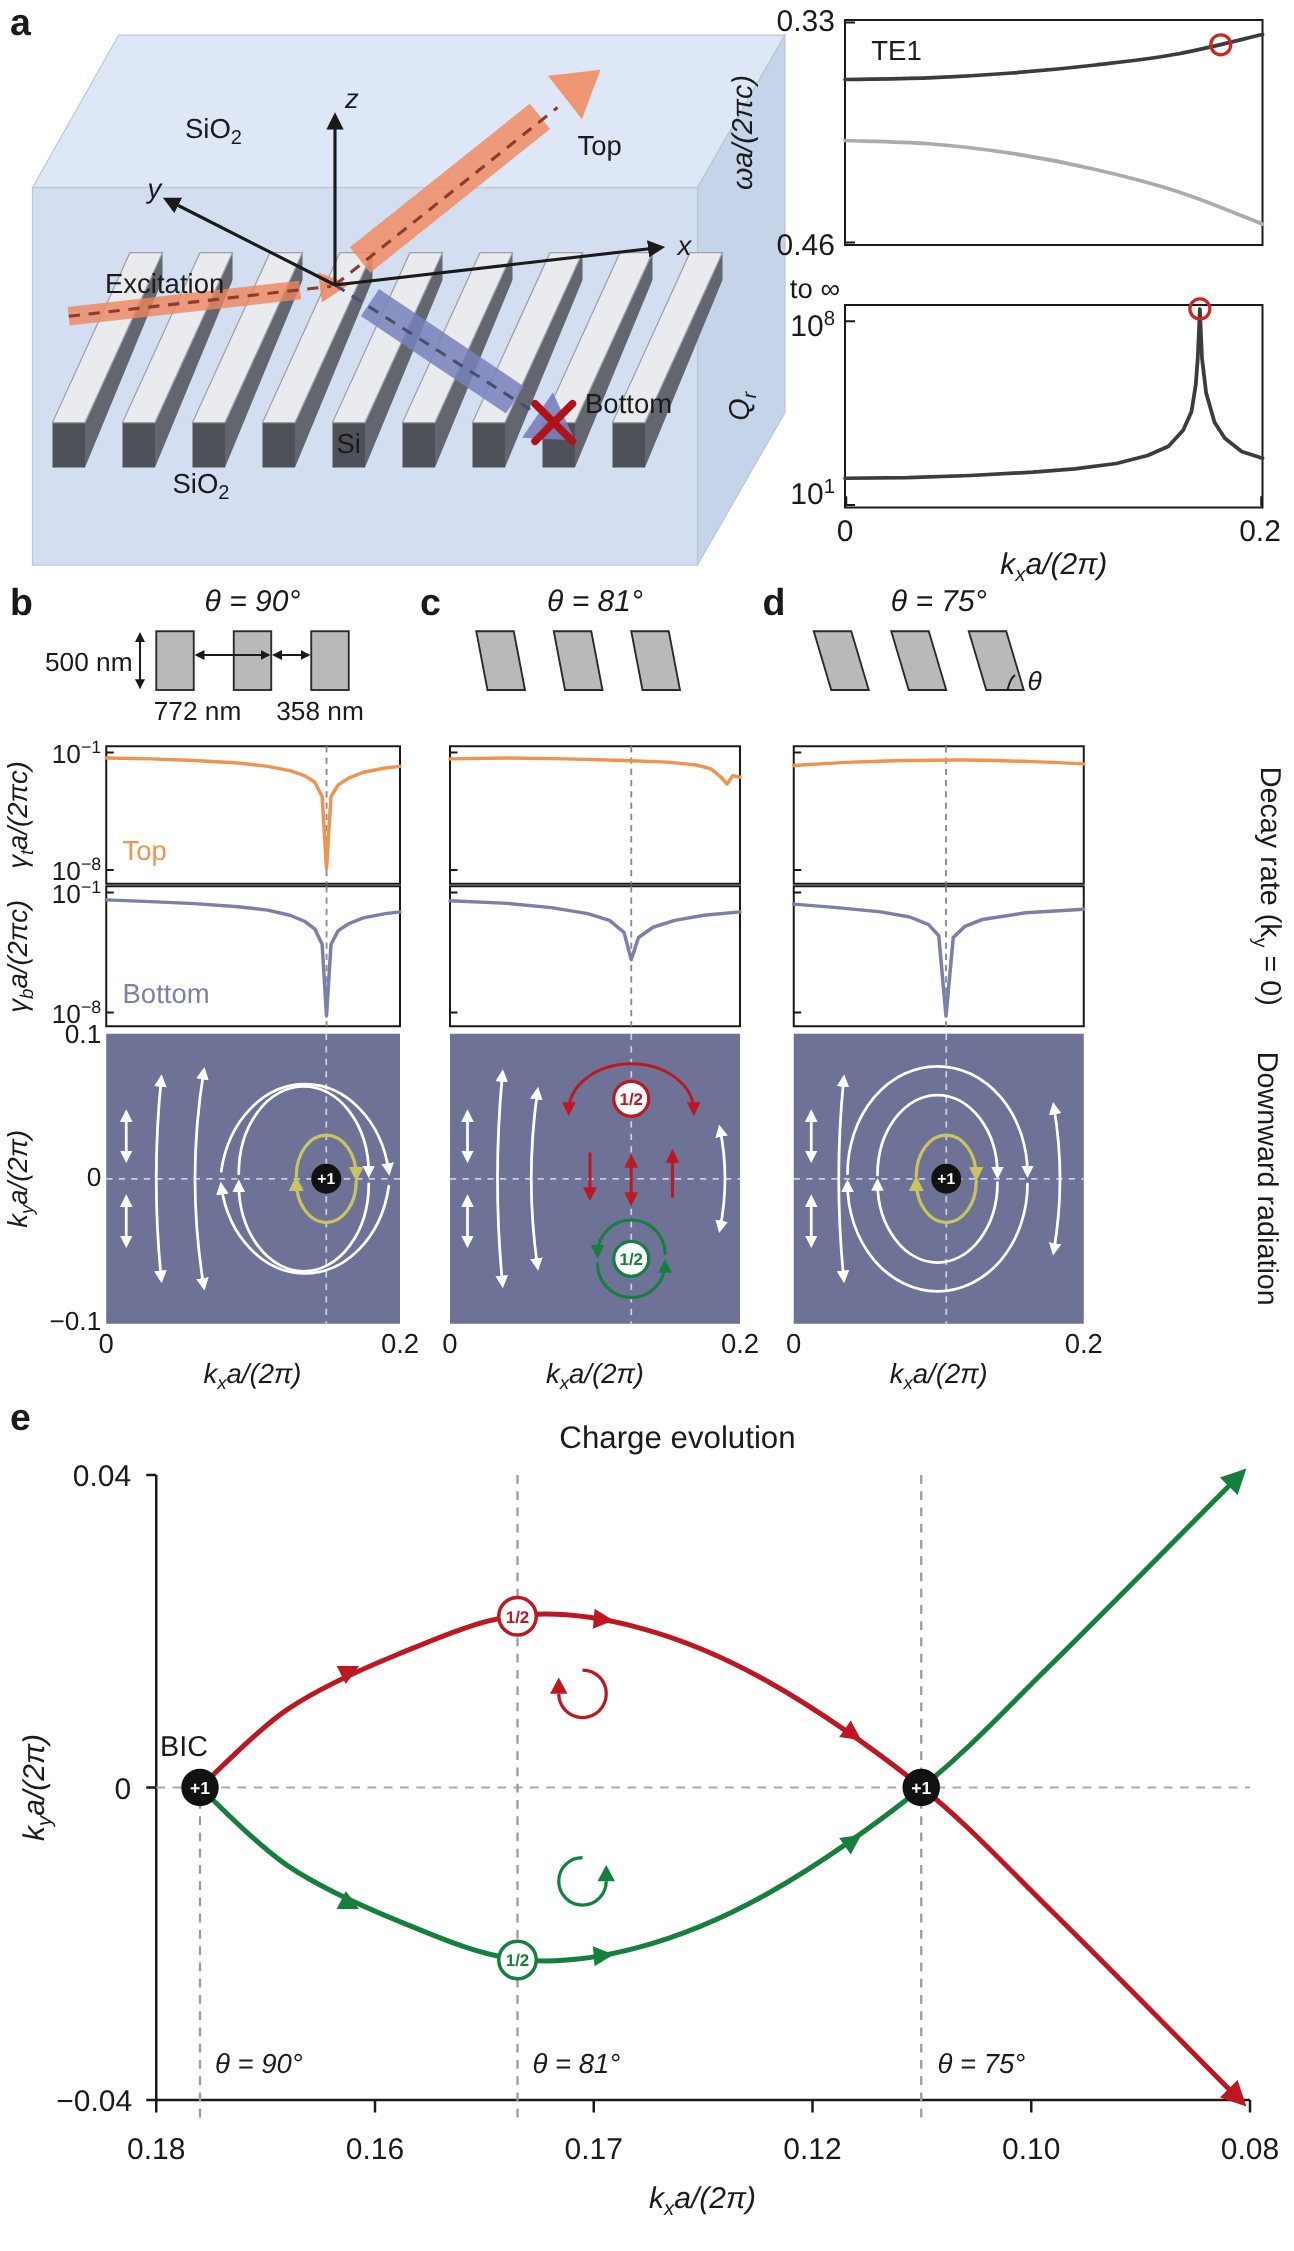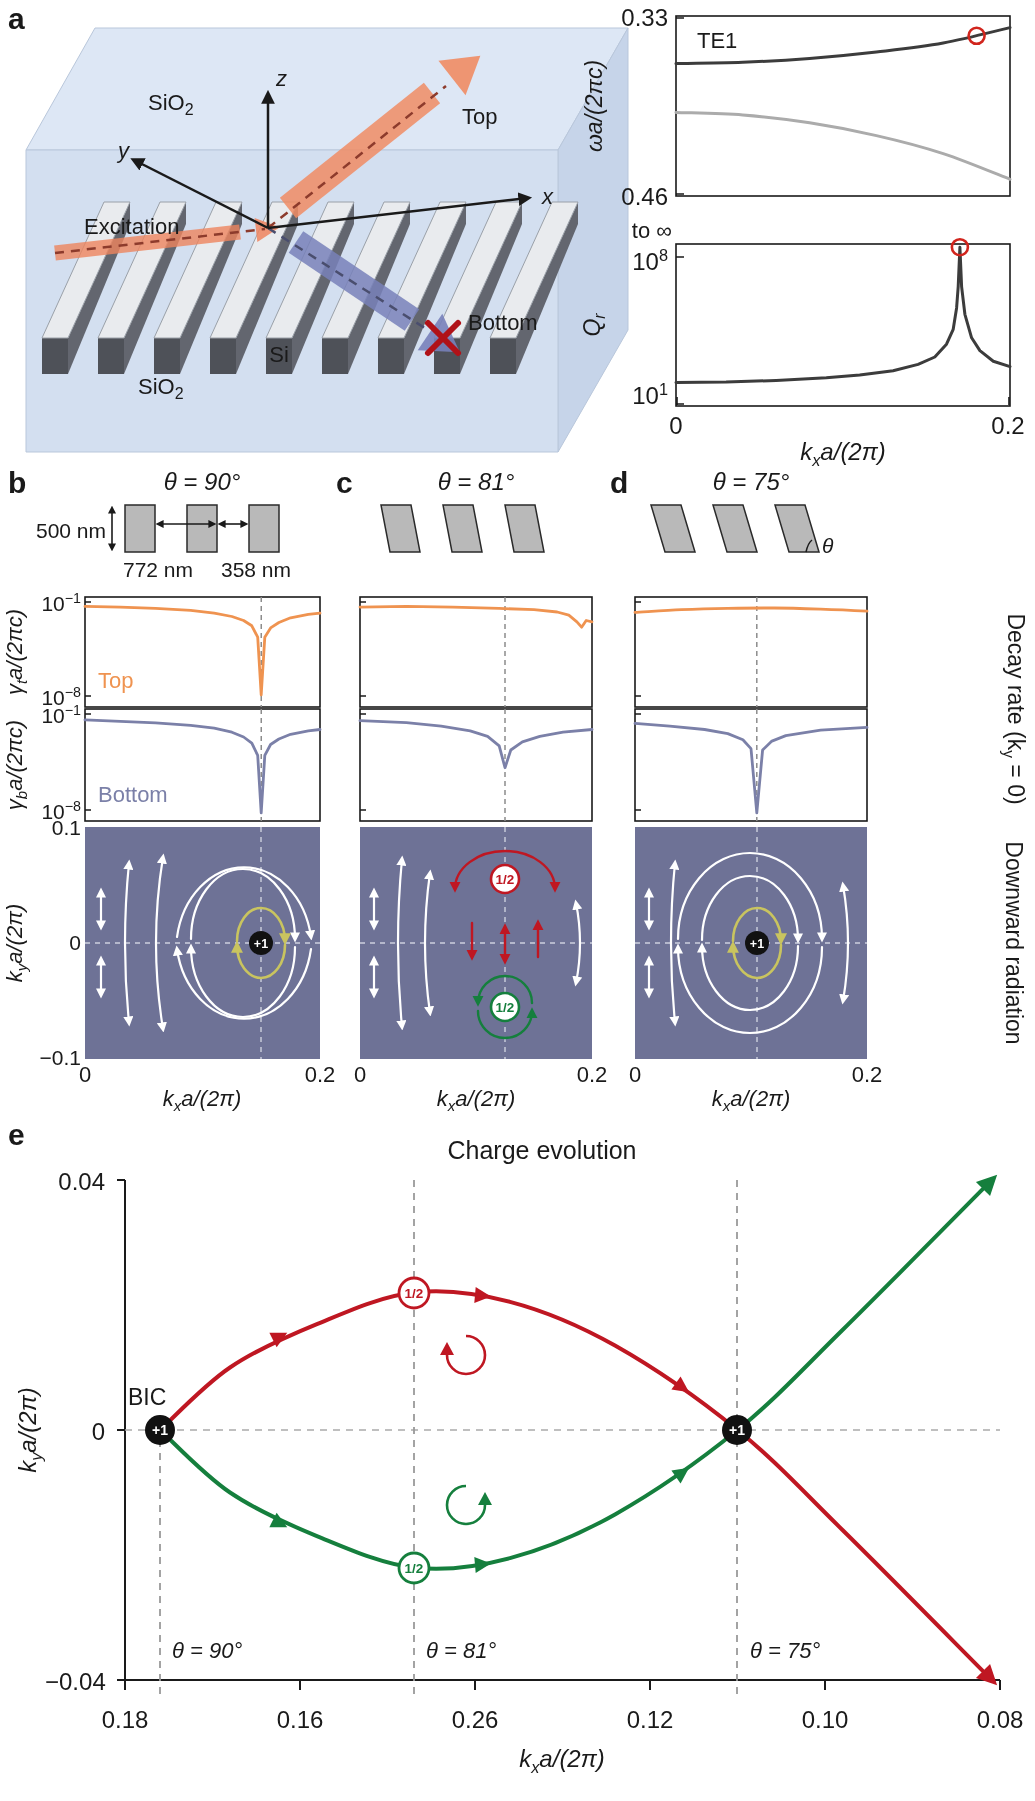--- a/index.html
+++ b/index.html
@@ -397,21 +397,21 @@
     <text x="299" y="415" class="chg-g">1/2</text>
   </svg>
 
   <div class="t fs23" style="left:128px;top:1384px;">BIC</div>
   <div class="t it fs22" style="left:172px;top:1638px;">θ = 90°</div>
   <div class="t it fs22" style="left:426px;top:1638px;">θ = 81°</div>
   <div class="t it fs22" style="left:750px;top:1638px;">θ = 75°</div>
 
   <div class="t center fs24" style="left:125px;top:1706px;">0.18</div>
   <div class="t center fs24" style="left:300px;top:1706px;">0.16</div>
-  <div class="t center fs24" style="left:475px;top:1706px;">0.26</div>
+  <div class="t center fs24" style="left:475px;top:1706px;">0.17</div>
   <div class="t center fs24" style="left:650px;top:1706px;">0.12</div>
   <div class="t center fs24" style="left:825px;top:1706px;">0.10</div>
   <div class="t center fs24" style="left:1000px;top:1706px;">0.08</div>
   <div class="t right fs24" style="left:45px;width:60px;top:1168px;">0.04</div>
   <div class="t right fs24" style="left:45px;width:60px;top:1418px;">0</div>
   <div class="t right fs24" style="left:45px;width:60px;top:1668px;">−0.04</div>
   <div class="t center it fs24" style="left:562px;top:1745px;"><span>k</span><sub>x</sub><span>a/(2π)</span></div>
   <div class="t rot-l it fs24" style="left:30px;top:1430px;"><span>k</span><sub>y</sub><span>a/(2π)</span></div>
 
 </div>

